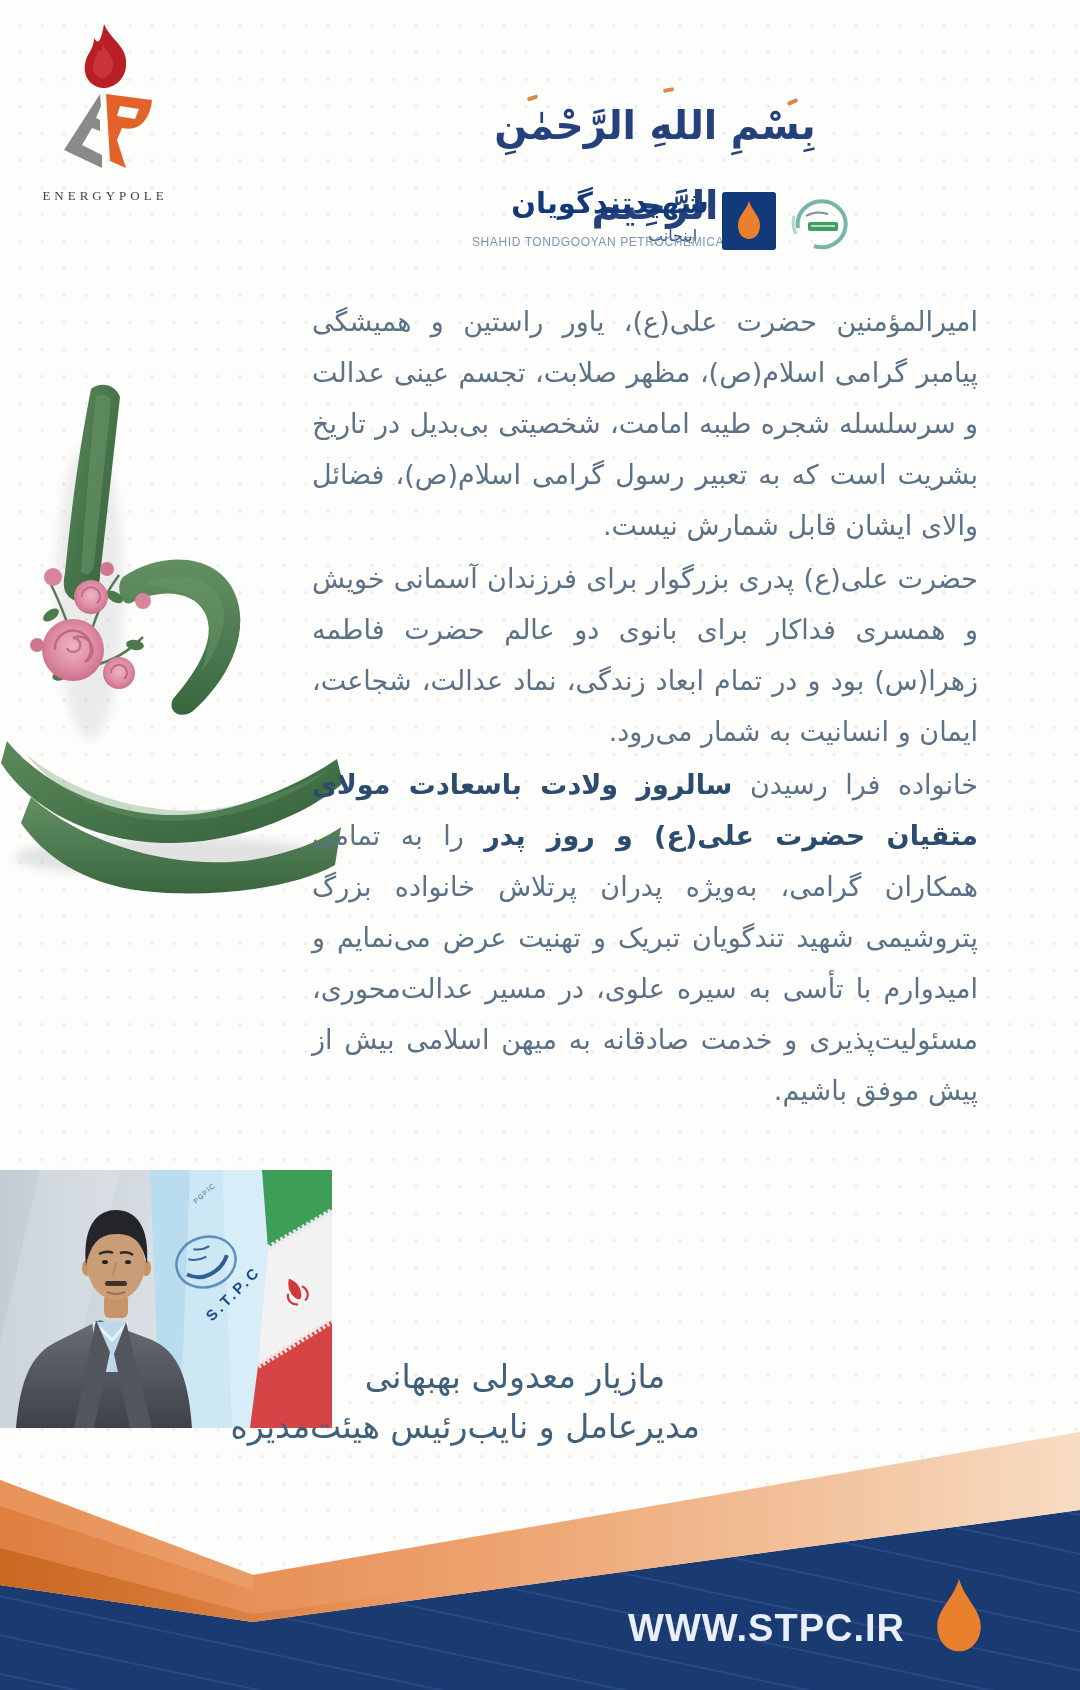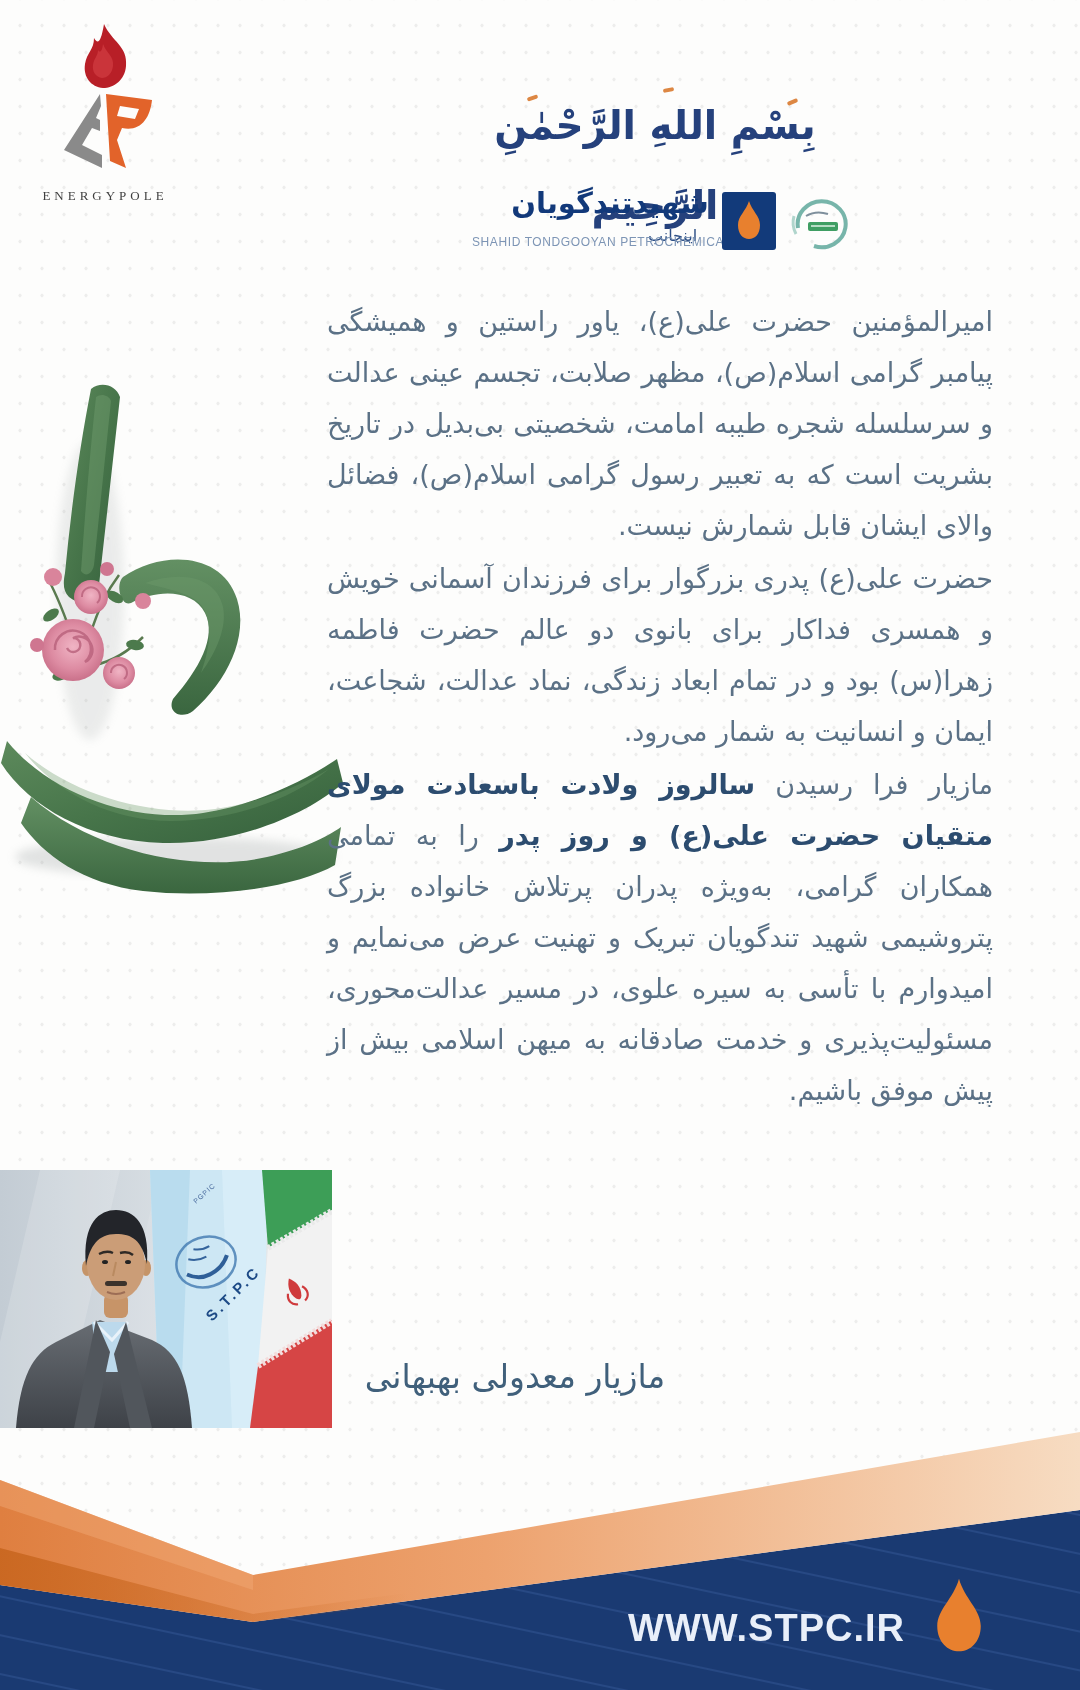--- a/index.html
+++ b/index.html
@@ -44,21 +44,21 @@
   }
   .company .caption{
     position:absolute;left:2px;top:47px;width:172px;font-size:12px;letter-spacing:.6px;
     color:#7d95b5;font-family:"Liberation Sans",sans-serif;white-space:nowrap;
   }
   .company .mark{position:absolute;left:252px;top:4px;}
   .company .holding{position:absolute;left:314px;top:2px;}
 
   
   .message{
-    left:327px;top:296px;width:666px;direction:rtl;color:#5b7186;
+    left:312px;top:296px;width:666px;direction:rtl;color:#5b7186;
     font-size:27px;line-height:51px;
   }
   .message p{
     margin:0 0 2px 0;text-align:justify;text-align-last:right;-moz-text-align-last:right;
   }
   .message strong{color:#2c4c6f;font-weight:bold;}
 
   
   .signature{
     left:330px;top:1352px;width:370px;text-align:center;direction:rtl;
@@ -177,21 +177,21 @@
         <circle cx="148" cy="256" r="8" fill="#d9849b"></circle>
         <circle cx="112" cy="224" r="7" fill="#cf7690"></circle>
         <circle cx="42" cy="300" r="7" fill="#cf7690"></circle>
       </g>
     </svg>
   </div>
 
   <div class="abs message">
     <p><span>امیرالمؤمنین حضرت علی(ع)، یاور راستین و همیشگی پیامبر گرامی اسلام(ص)، مظهر صلابت، تجسم عینی عدالت و سرسلسله شجره طیبه امامت، شخصیتی بی‌بدیل در تاریخ بشریت است که به تعبیر رسول گرامی اسلام(ص)، فضائل والای ایشان قابل شمارش نیست.</span></p>
     <p><span>حضرت علی(ع) پدری بزرگوار برای فرزندان آسمانی خویش و همسری فداکار برای بانوی دو عالم حضرت فاطمه زهرا(س) بود و در تمام ابعاد زندگی، نماد عدالت، شجاعت، ایمان و انسانیت به شمار می‌رود.</span></p>
-    <p><span>مازیار فرا رسیدن </span><strong>سالروز ولادت باسعادت مولای متقیان حضرت علی(ع) و روز پدر</strong><span> را به تمامی همکاران گرامی، به‌ویژه پدران پرتلاش خانواده بزرگ پتروشیمی شهید تندگویان تبریک و تهنیت عرض می‌نمایم و امیدوارم با تأسی به سیره علوی، در مسیر عدالت‌محوری، مسئولیت‌پذیری و خدمت صادقانه به میهن اسلامی بیش از پیش موفق باشیم.</span></p>
+    <p><span>خانواده فرا رسیدن </span><strong>سالروز ولادت باسعادت مولای متقیان حضرت علی(ع) و روز پدر</strong><span> را به تمامی همکاران گرامی، به‌ویژه پدران پرتلاش خانواده بزرگ پتروشیمی شهید تندگویان تبریک و تهنیت عرض می‌نمایم و امیدوارم با تأسی به سیره علوی، در مسیر عدالت‌محوری، مسئولیت‌پذیری و خدمت صادقانه به میهن اسلامی بیش از پیش موفق باشیم.</span></p>
   </div>
 
   <div class="abs" style="left:0;top:1170px;">
     <svg width="332" height="258" viewBox="0 0 332 258">
       <defs>
         <linearGradient id="wall" x1="0" y1="0" x2="1" y2="0">
           <stop offset="0" stop-color="#c3ccd4"></stop>
             <stop offset="1" stop-color="#eceff1"></stop>
         </linearGradient>
         <linearGradient id="suitG" x1="0" y1="0" x2="0" y2="1">
@@ -238,20 +238,21 @@
       <ellipse cx="105" cy="92" rx="3" ry="2" fill="#232323"></ellipse>
       <ellipse cx="128" cy="92" rx="3" ry="2" fill="#232323"></ellipse>
       <path d="M116,92 L113,106" stroke="#b98a60" stroke-width="2" fill="none"></path>
       <rect x="105" y="111" width="22" height="5" rx="2.5" fill="#3c332c"></rect>
       <path d="M107,122 q9,4 18,0" stroke="#9c6d55" stroke-width="2" fill="none"></path>
     </svg>
   </div>
 
   <div class="abs signature">
     <div>مازیار معدولی بهبهانی</div>
+    <div>مدیرعامل و نایب‌رئیس هیئت‌مدیره</div>
   </div>
 
   <div class="abs footer">
     <svg width="1080" height="290" viewBox="0 0 1080 290">
       <defs>
         <linearGradient id="gOr" x1="0" y1="0" x2="1" y2="0">
           <stop offset="0" stop-color="#df7f40"></stop>
             <stop offset="0.45" stop-color="#eda26e"></stop>
             <stop offset="1" stop-color="#f7dcc2"></stop>
         </linearGradient>

